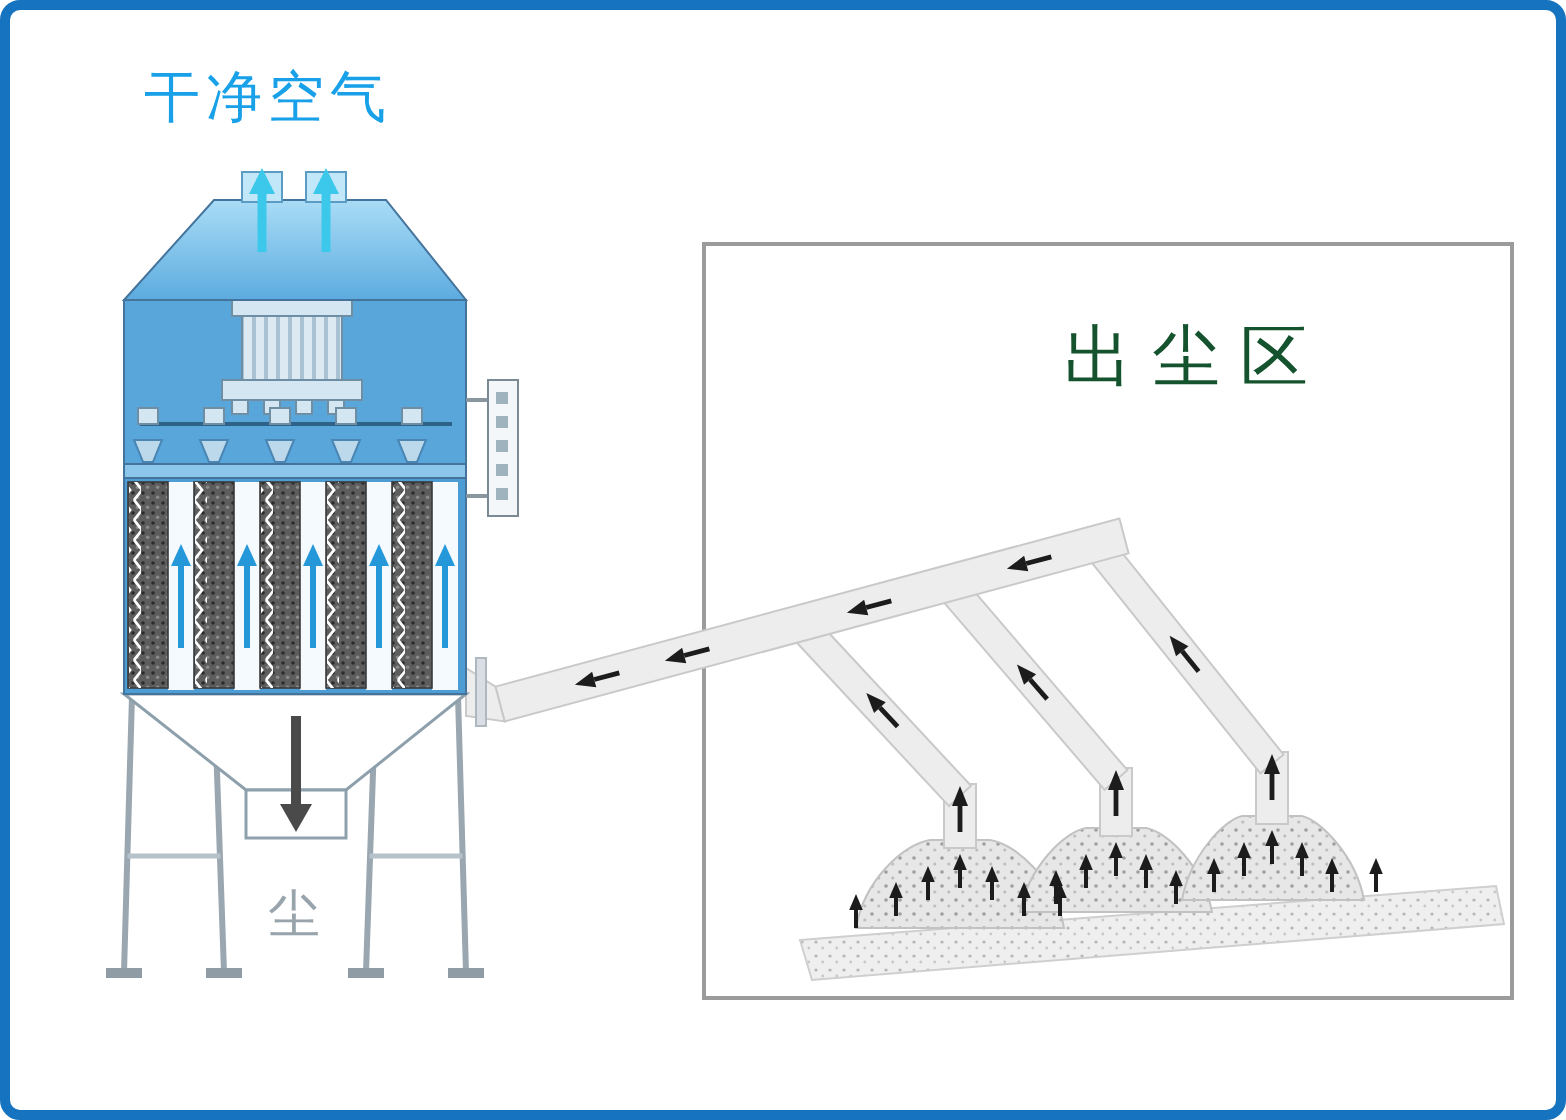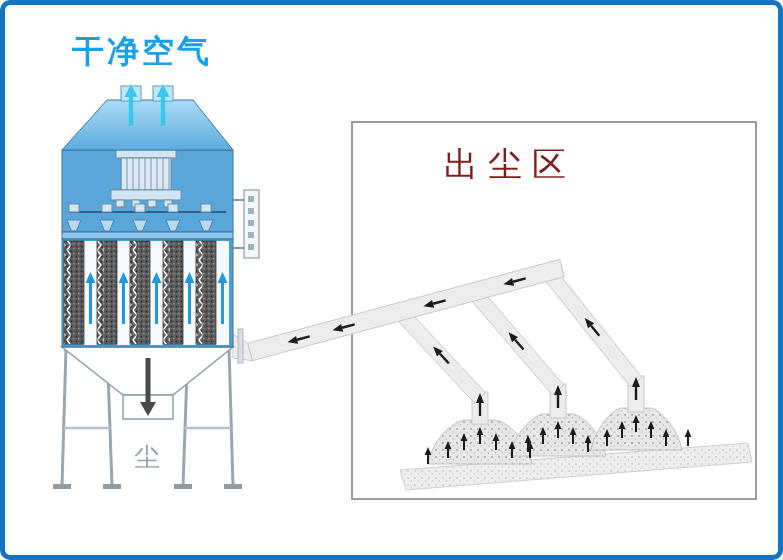--- a/index.html
+++ b/index.html
@@ -1,22 +1,22 @@
 <!DOCTYPE html>
 <html><head>
 <meta charset="utf-8">
 <style>
   html,body{margin:0;padding:0;background:#ffffff;}
   .frame{position:relative;width:783px;height:560px;background:#ffffff;overflow:hidden;
          font-family:"DejaVu Sans","Liberation Sans",sans-serif;}
   .border-overlay{position:absolute;inset:0;border:5px solid #1673bf;border-radius:10px;pointer-events:none;}
   svg{position:absolute;left:0;top:0;}
   .lbl{position:absolute;user-select:none;}
-  .lbl-clean{left:72px;top:30px;font-size:32px;font-weight:bold;color:#18a0e8;letter-spacing:3px;}
-  .lbl-zone{left:444px;top:142px;width:220px;text-align:left;font-size:34px;color:#7f1d1d;letter-spacing:10px;}
+  .lbl-clean{left:72px;top:30px;font-size:28px;font-weight:normal;color:#18a0e8;letter-spacing:3px;}
+  .lbl-zone{left:444px;top:156px;width:220px;text-align:right;font-size:34px;color:#14532d;letter-spacing:10px;}
   .lbl-dust{left:118px;top:440px;width:60px;text-align:center;font-size:26px;color:#98a4ac;letter-spacing:2px;}
   .leg{stroke:#9aa7b0;stroke-width:3;}
   .brace{stroke:#b6c2ca;stroke-width:2.5;}
   .foot{fill:#8f9ca6;}
   .hopper{fill:#ffffff;stroke:#8da0ac;stroke-width:1.5;}
   .mlight{fill:#d3e6f2;stroke:#6d8ea3;stroke-width:1;}
   .nozzle{fill:#bcd9ec;stroke:#4a86b4;stroke-width:1;}
   .duct{fill:#ededed;stroke:#c9c9c9;stroke-width:1;}
   .mound{fill:url(#stipple2);stroke:#c2c2c2;stroke-width:1;}
   .strip{fill:#f5fafe;}

